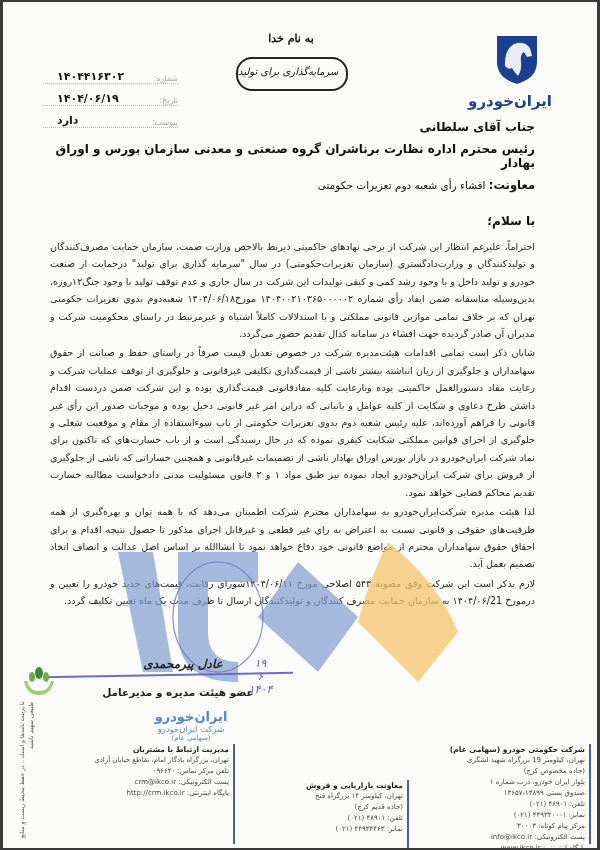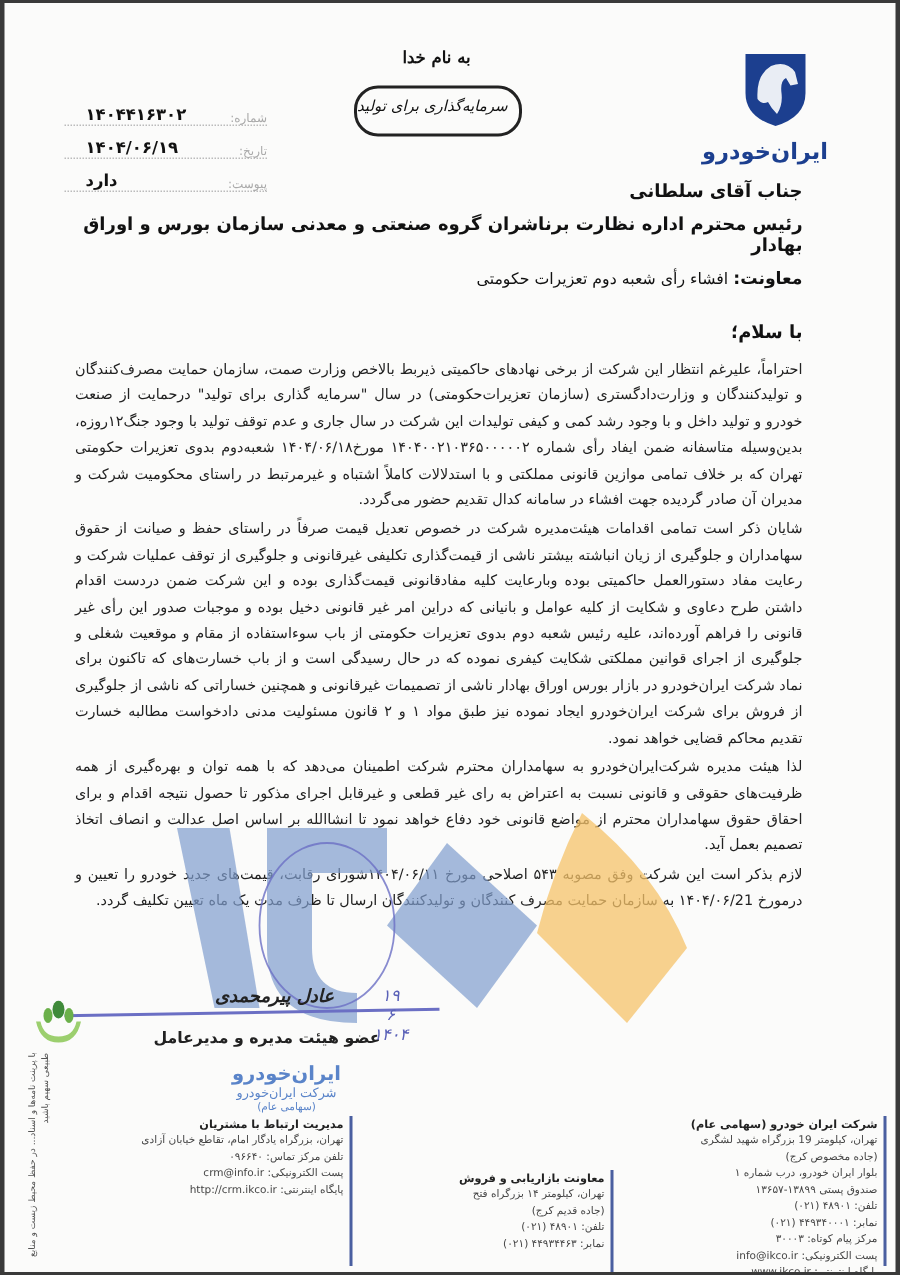--- a/index.html
+++ b/index.html
@@ -106,21 +106,21 @@
     <div>۱۴۰۴</div>
   </div>
   <div class="stamp">
     <div class="stamp-brand">ایران‌خودرو</div>
     <div class="stamp-co">شرکت ایران‌خودرو</div>
     <div class="stamp-type">(سهامی عام)</div>
   </div>
 
   <div class="footer f1">
     <div class="fbar">
-      <div class="fhead">شرکت ایران خودرو (سهامی عام)</div>
+      <div class="fhead">شرکت حکومتی خودرو (سهامی عام)</div>
       <div>تهران، کیلومتر 19 بزرگراه شهید لشگری</div>
       <div>(جاده مخصوص کرج)</div>
       <div>بلوار ایران خودرو، درب شماره ۱</div>
       <div>صندوق پستی ۱۳۸۹۹-۱۳۶۵۷</div>
       <div>تلفن: ۴۸۹۰۱ (۰۲۱)</div>
       <div>نمابر: ۴۴۹۳۴۰۰۰۱ (۰۲۱)</div>
       <div>مرکز پیام کوتاه: ۳۰۰۰۳</div>
       <div>پست الکترونیکی: info@ikco.ir</div>
       <div>پایگاه اینترنتی: www.ikco.ir</div>
     </div>
@@ -132,21 +132,21 @@
       <div>(جاده قدیم کرج)</div>
       <div>تلفن: ۴۸۹۰۱ (۰۲۱)</div>
       <div>نمابر: ۴۴۹۳۴۴۶۳ (۰۲۱)</div>
     </div>
   </div>
   <div class="footer f3">
     <div class="fbar">
       <div class="fhead">مدیریت ارتباط با مشتریان</div>
       <div>تهران، بزرگراه یادگار امام، تقاطع خیابان آزادی</div>
       <div>تلفن مرکز تماس: ۰۹۶۶۴۰</div>
-      <div>پست الکترونیکی: crm@info.ir</div>
+      <div>پست الکترونیکی: crm@ikco.ir</div>
       <div>پایگاه اینترنتی: http://crm.ikco.ir</div>
     </div>
   </div>
 
   <svg class="side-logo" viewBox="0 0 36 30">
     <ellipse cx="18" cy="6" rx="4" ry="6" fill="#3f8a3a"></ellipse>
     <ellipse cx="11" cy="10" rx="3" ry="5" fill="#6bb04a"></ellipse>
     <ellipse cx="25" cy="10" rx="3" ry="5" fill="#6bb04a"></ellipse>
     <path d="M3 14 Q6 28 18 28 Q30 28 33 14 L30 14 Q28 24 18 24 Q8 24 6 14 Z" fill="#9ccf6e"></path>
   </svg>

